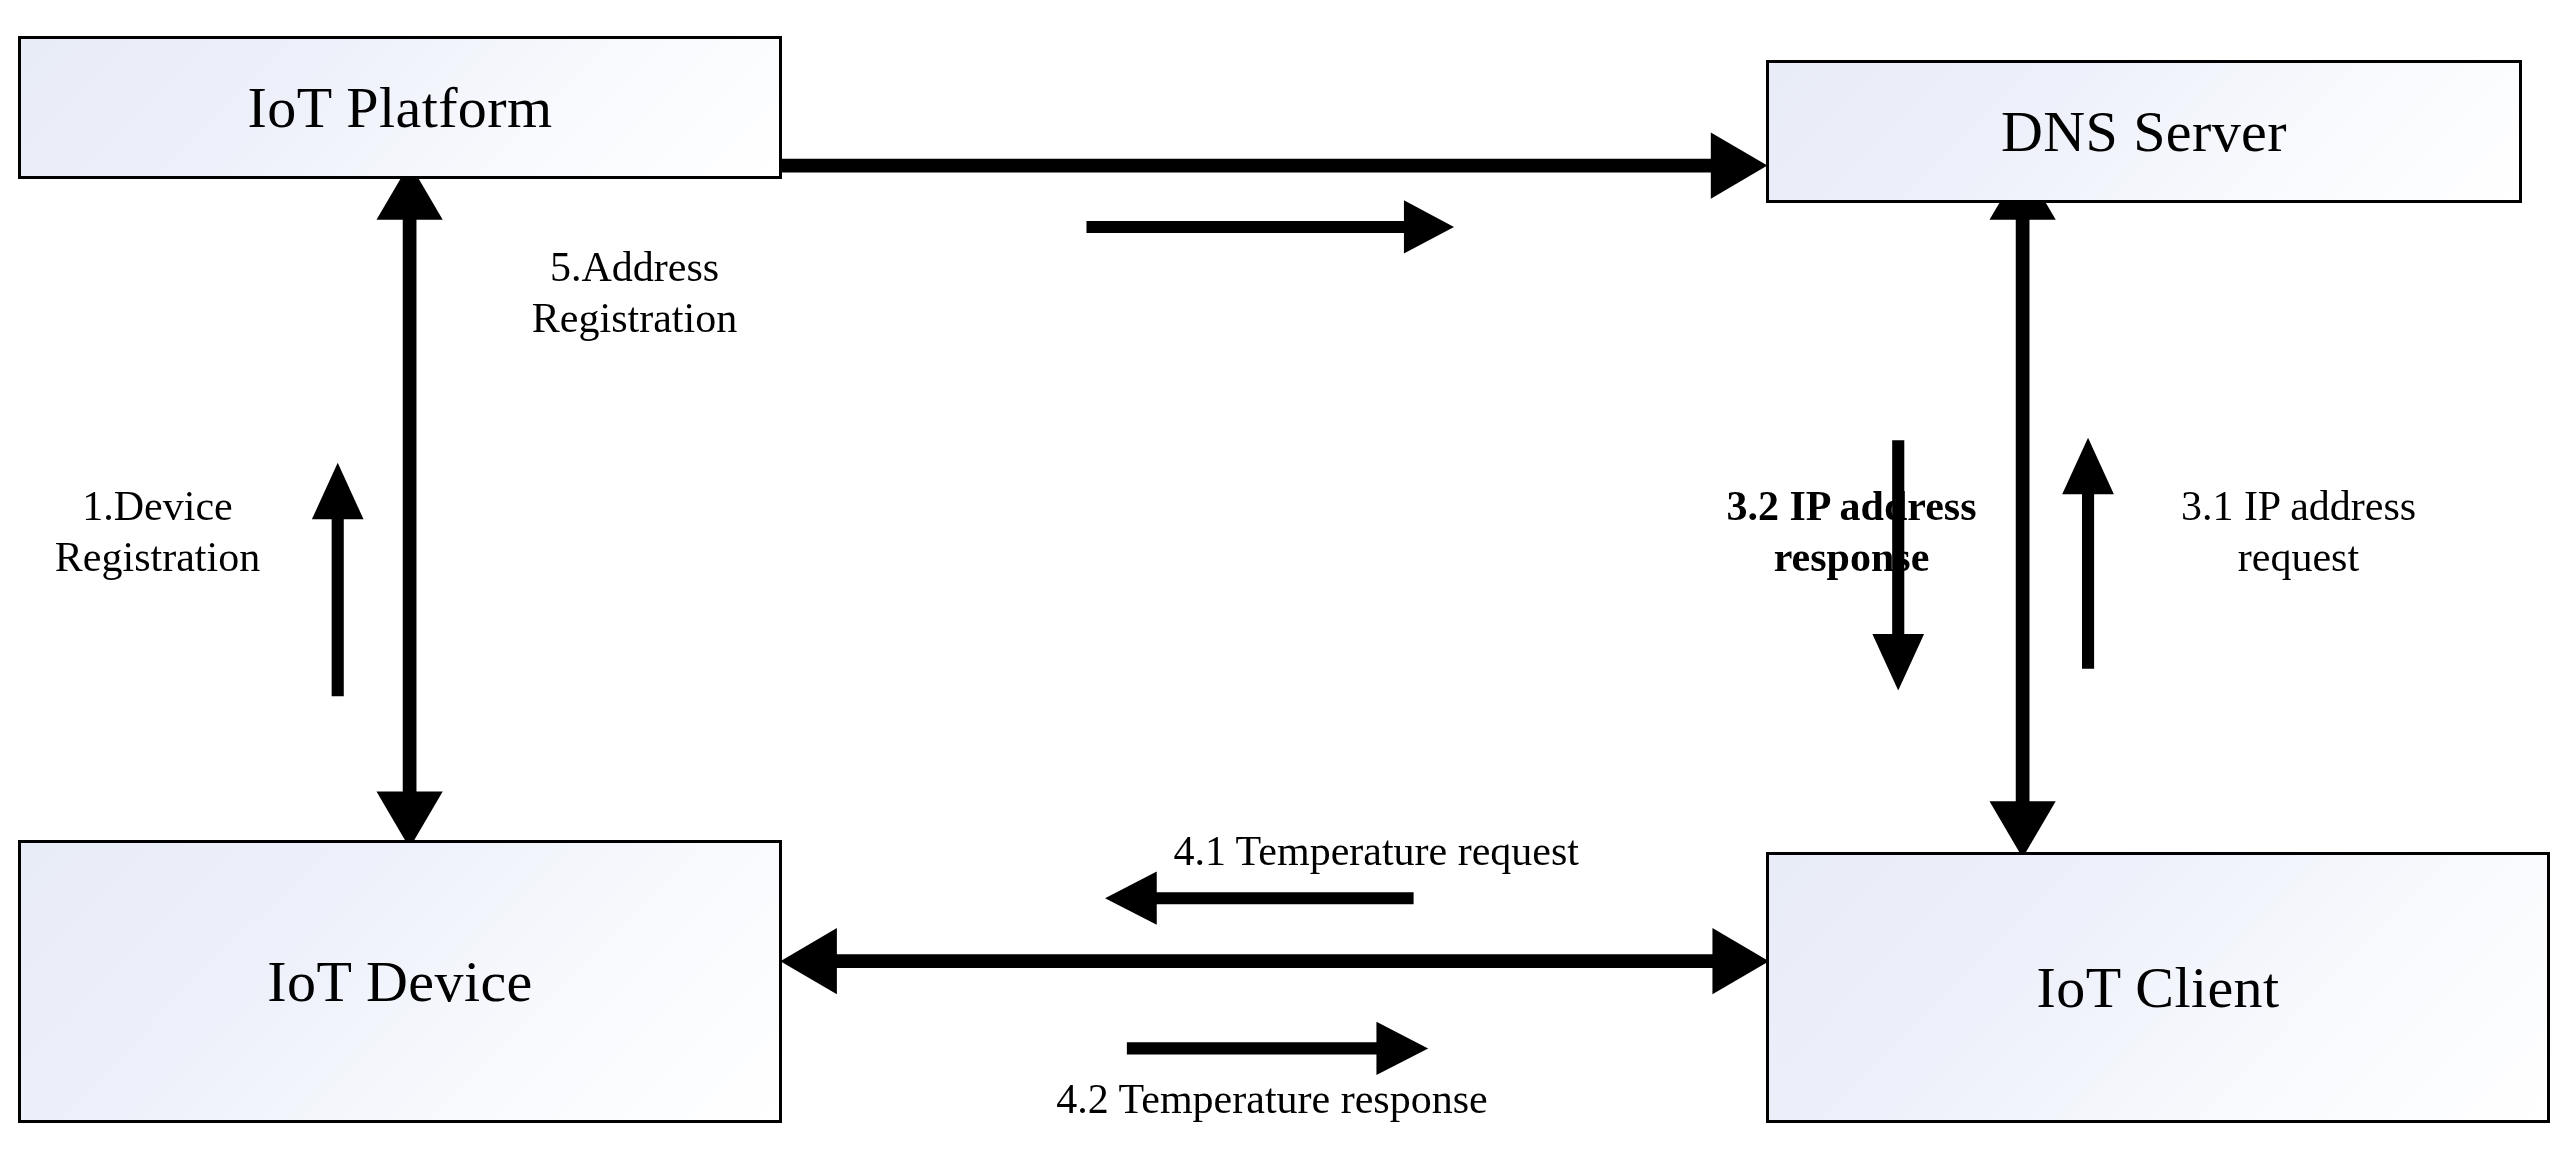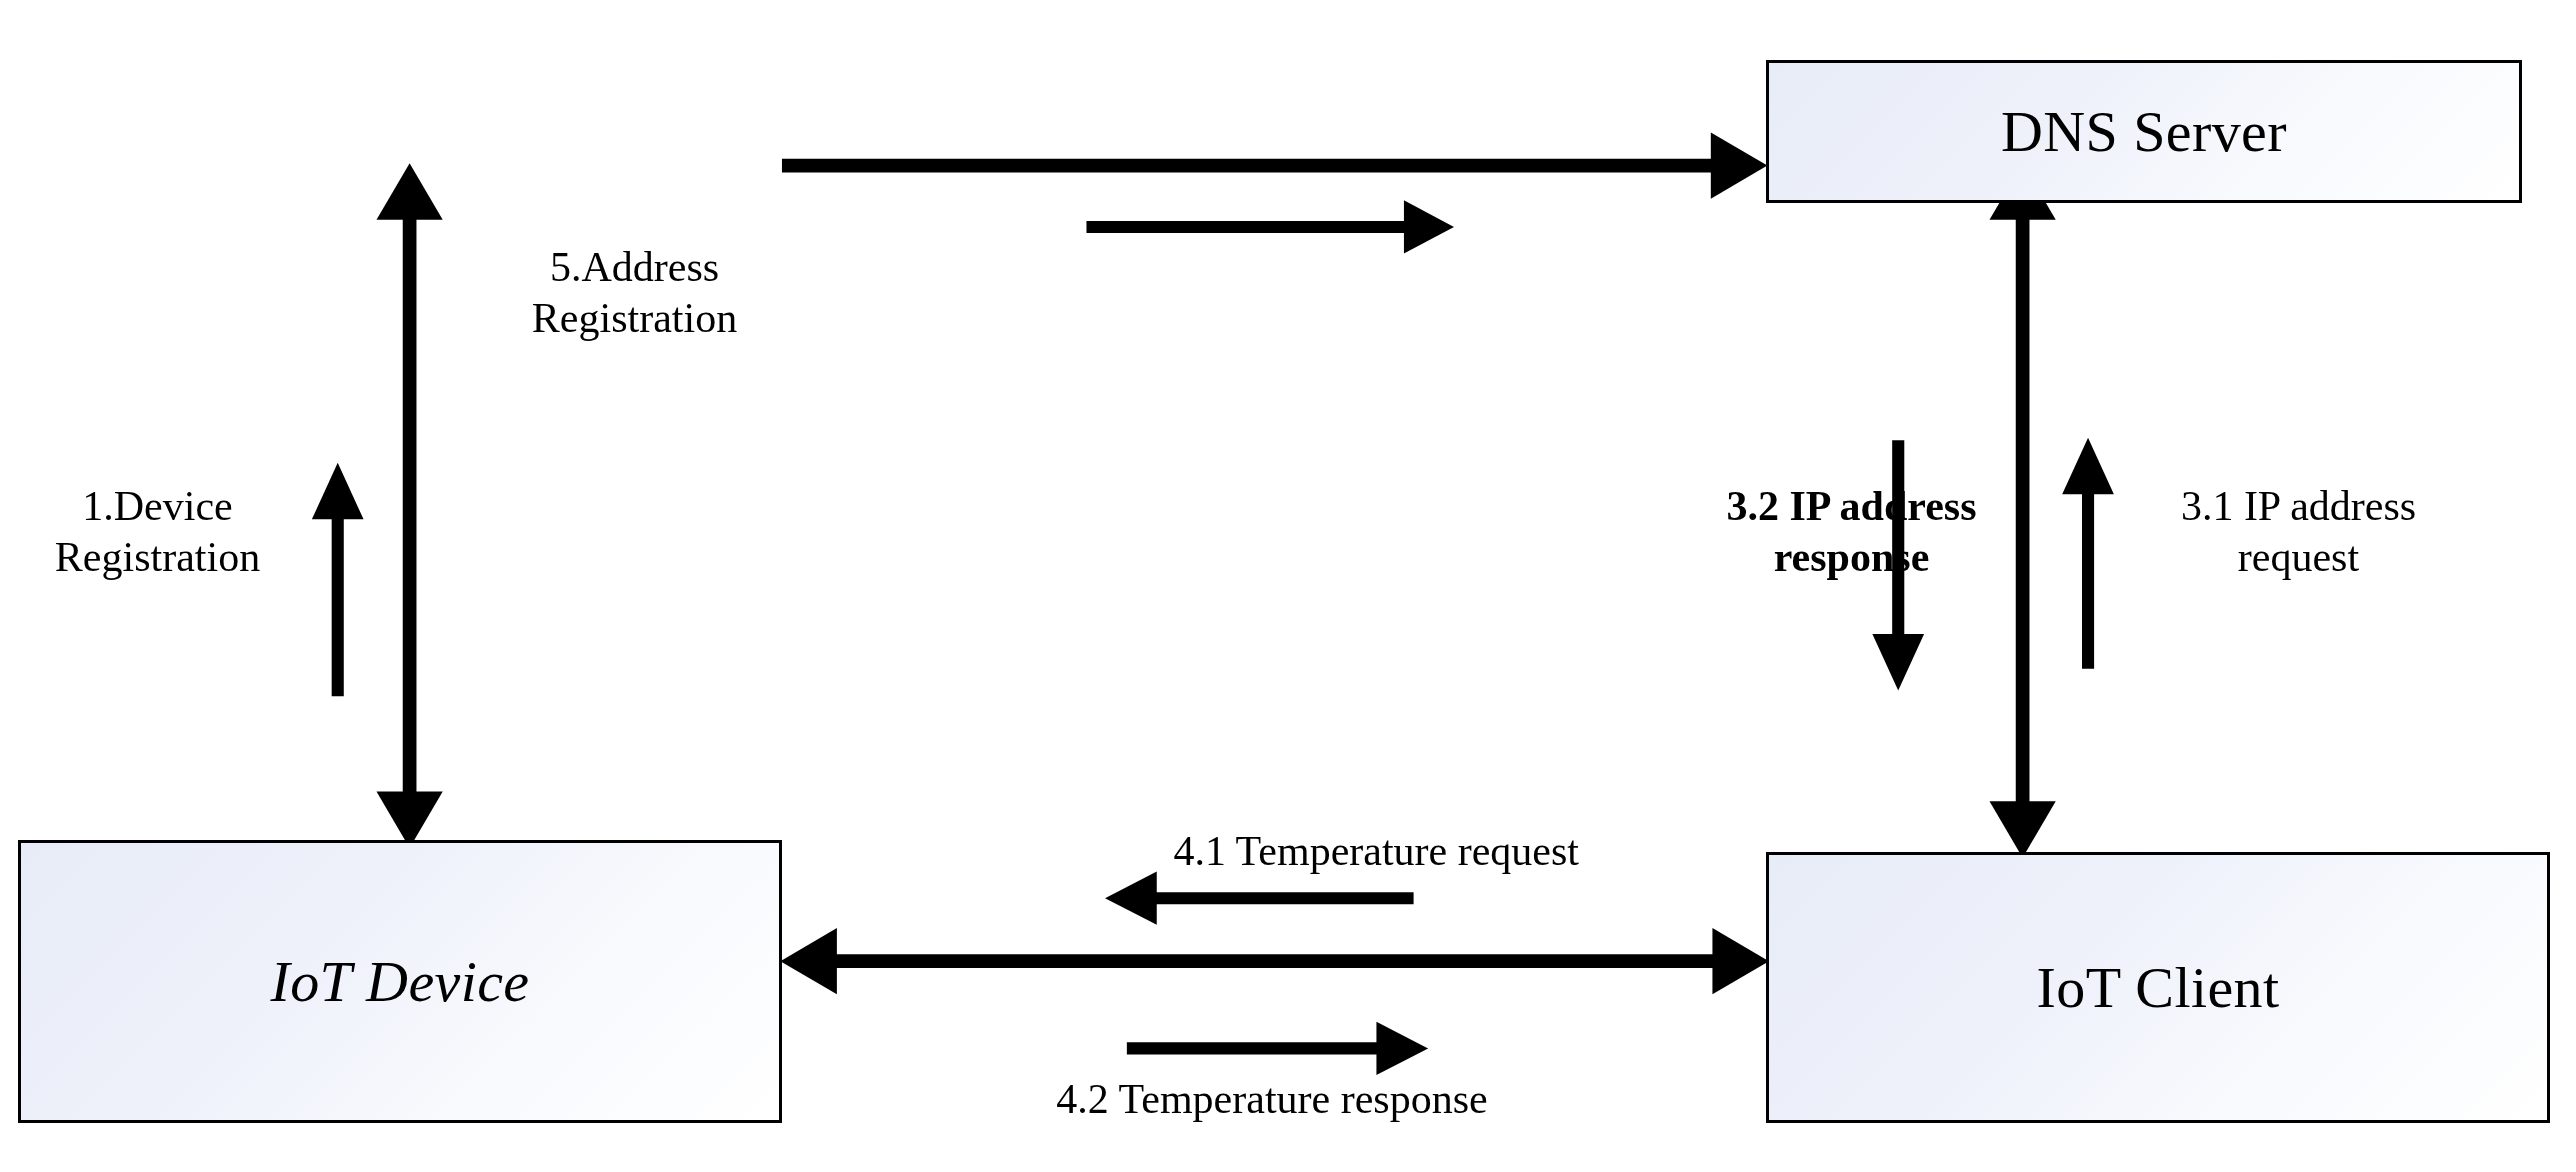--- a/index.html
+++ b/index.html
@@ -28,21 +28,21 @@
   .node-label {
     font-size: 58px;
     line-height: 1.1;
     color: #000000;
     letter-spacing: 0.4px;
     white-space: nowrap;
   }
   
   #node-iot-platform { left: 18px;   top: 36px;   width: 764px; height: 143px; }
   #node-dns-server   { left: 1766px; top: 36px;   width: 756px; height: 143px; margin-top: 24px; }
-  #node-iot-device   { left: 18px;   top: 840px; width: 764px; height: 283px; font-style: italic; }
+  #node-iot-device   { left: 18px;   top: 840px; width: 764px; height: 283px; }
   #node-iot-client   { left: 1766px; top: 852px; width: 784px; height: 271px; }
 
   
   #connectors {
     position: absolute;
     left: 0; top: 0;
     width: 2576px;
     height: 1172px;
     pointer-events: none;
   }
@@ -119,20 +119,23 @@
       <polygon points="1368,1112 1432,1079 1432,1145" fill="#000"></polygon>
     </g>
 
     <g>
       <line x1="1395" y1="1298" x2="1715" y2="1298" stroke="#000" stroke-width="15"></line>
       <polygon points="1768,1298 1704,1265 1704,1331" fill="#000"></polygon>
     </g>
 
   </svg>
 
+  <div class="node" id="node-iot-platform">
+    <span class="node-label">IoT Platform</span>
+  </div>
 
   <div class="node" id="node-dns-server">
     <span class="node-label">DNS Server</span>
   </div>
 
   <div class="node" id="node-iot-device">
     <span class="node-label">IoT Device</span>
   </div>
 
   <div class="node" id="node-iot-client">

